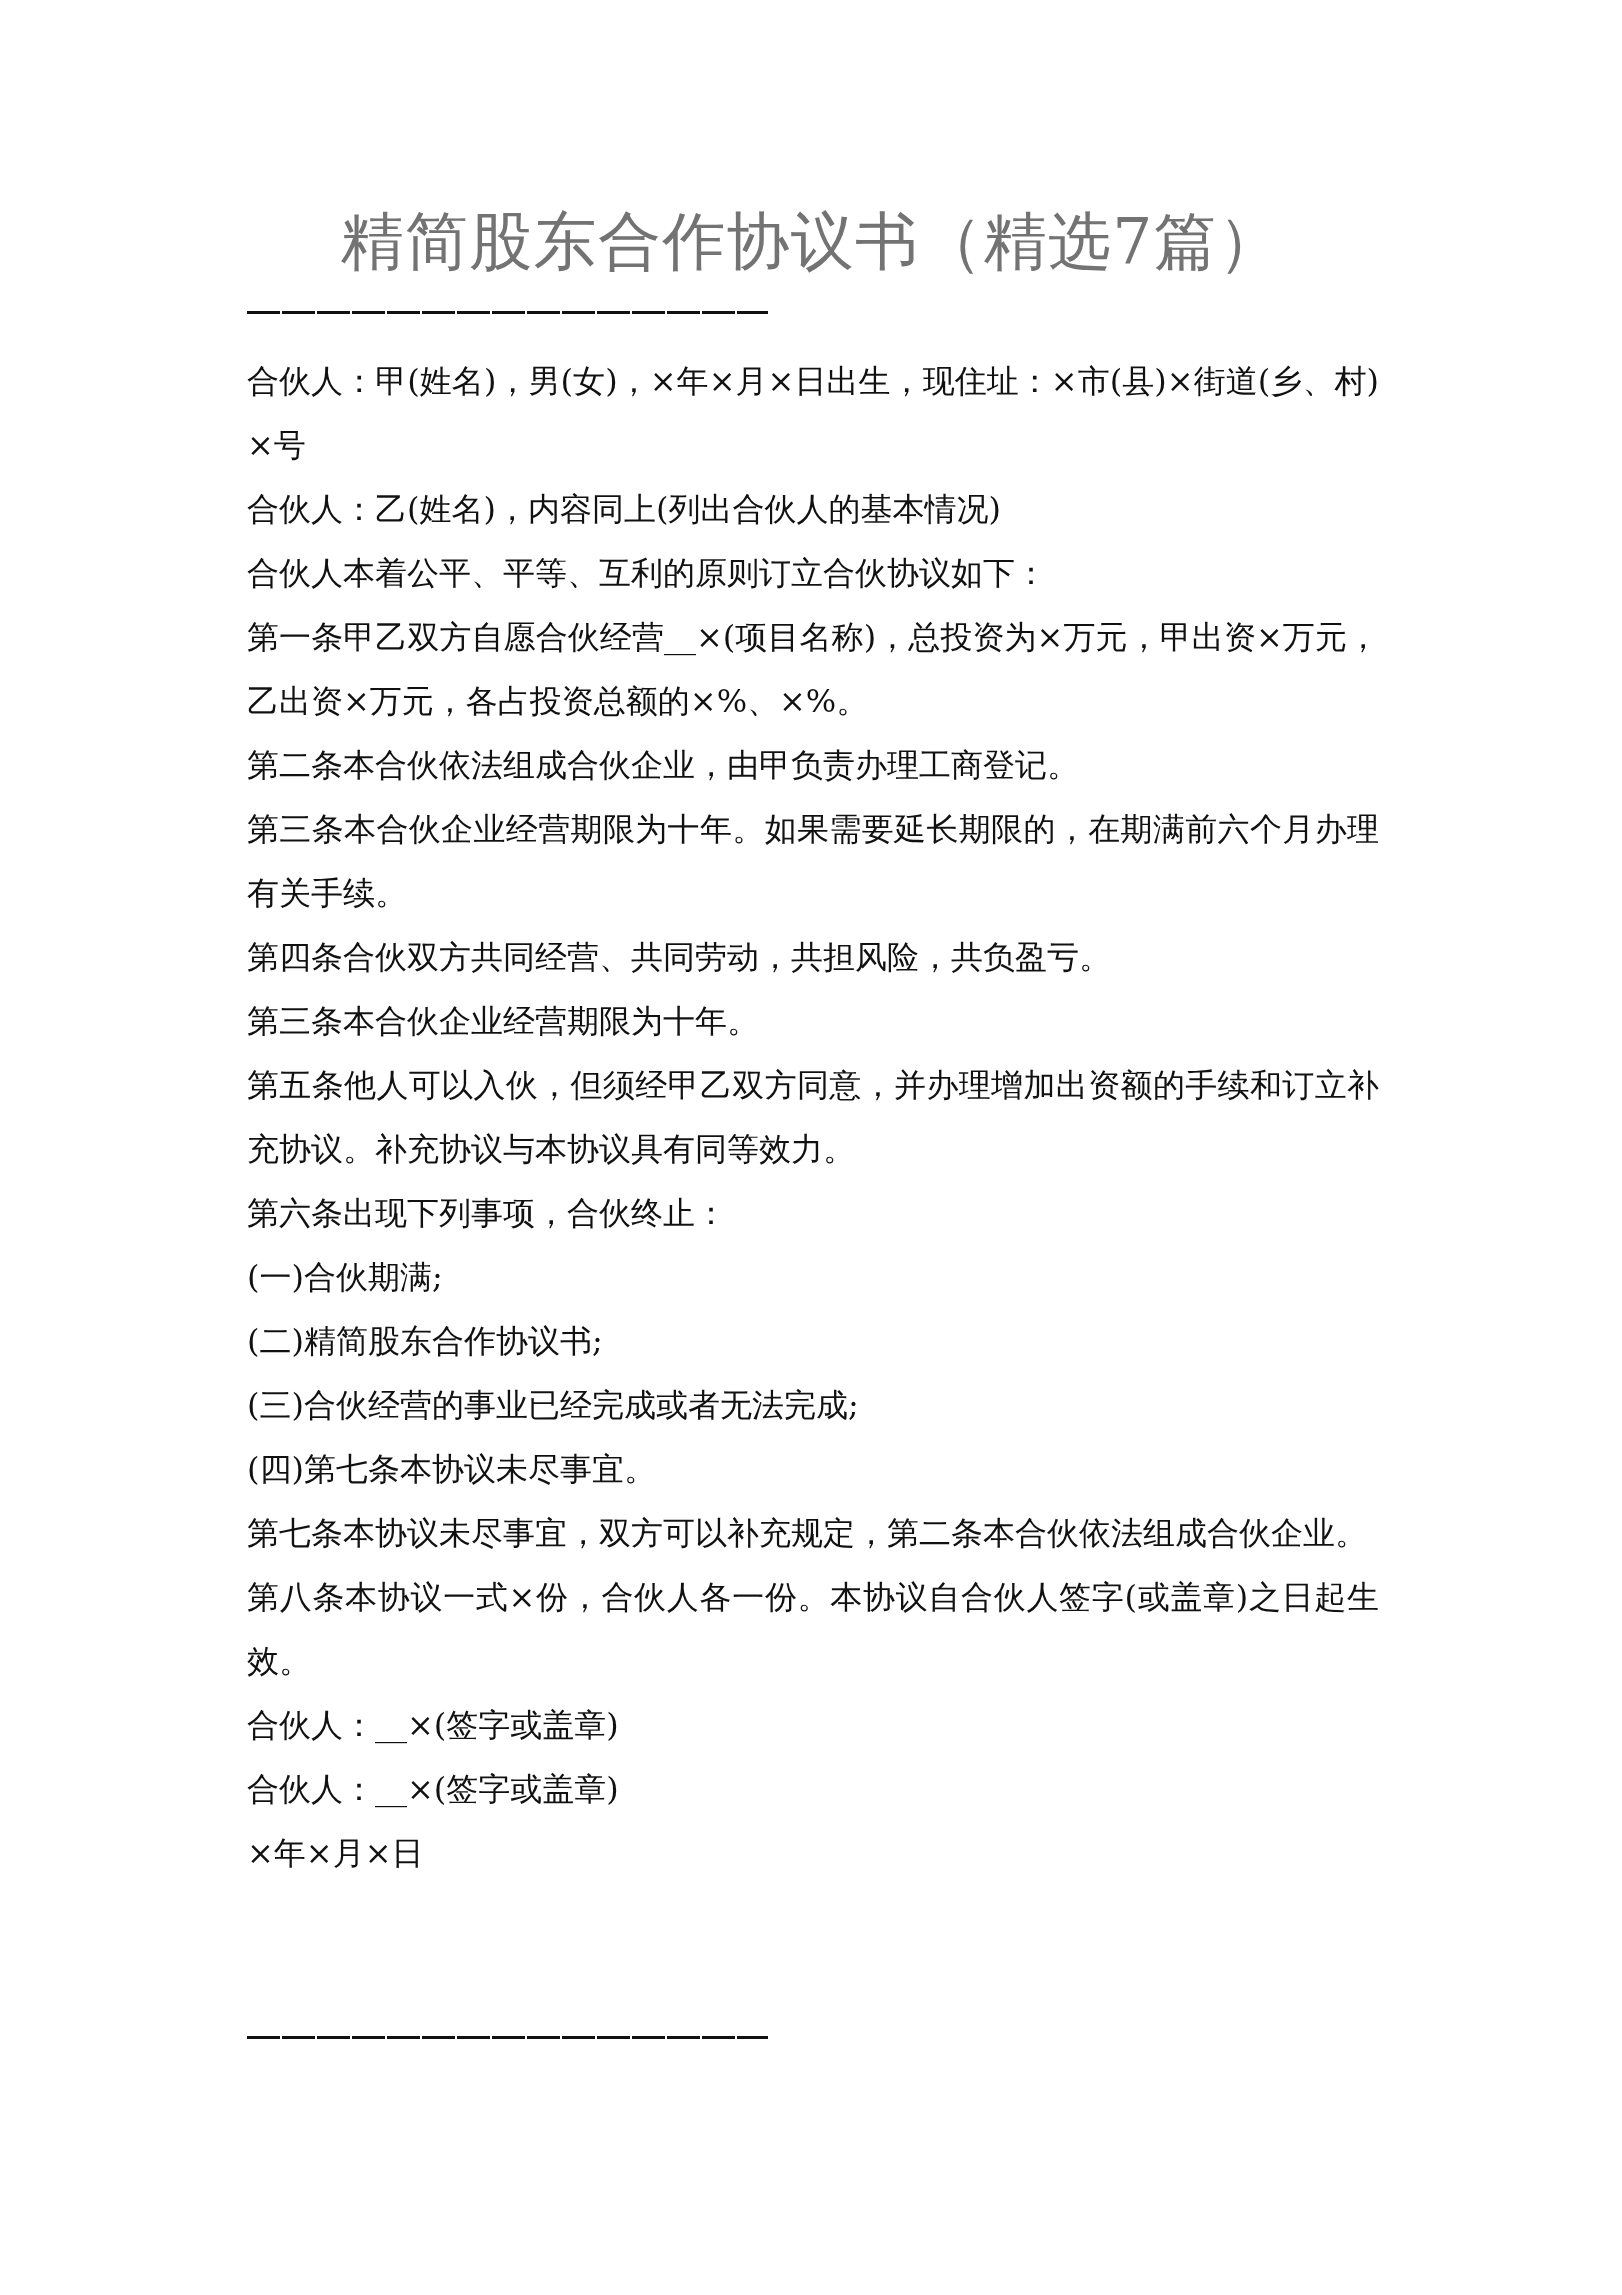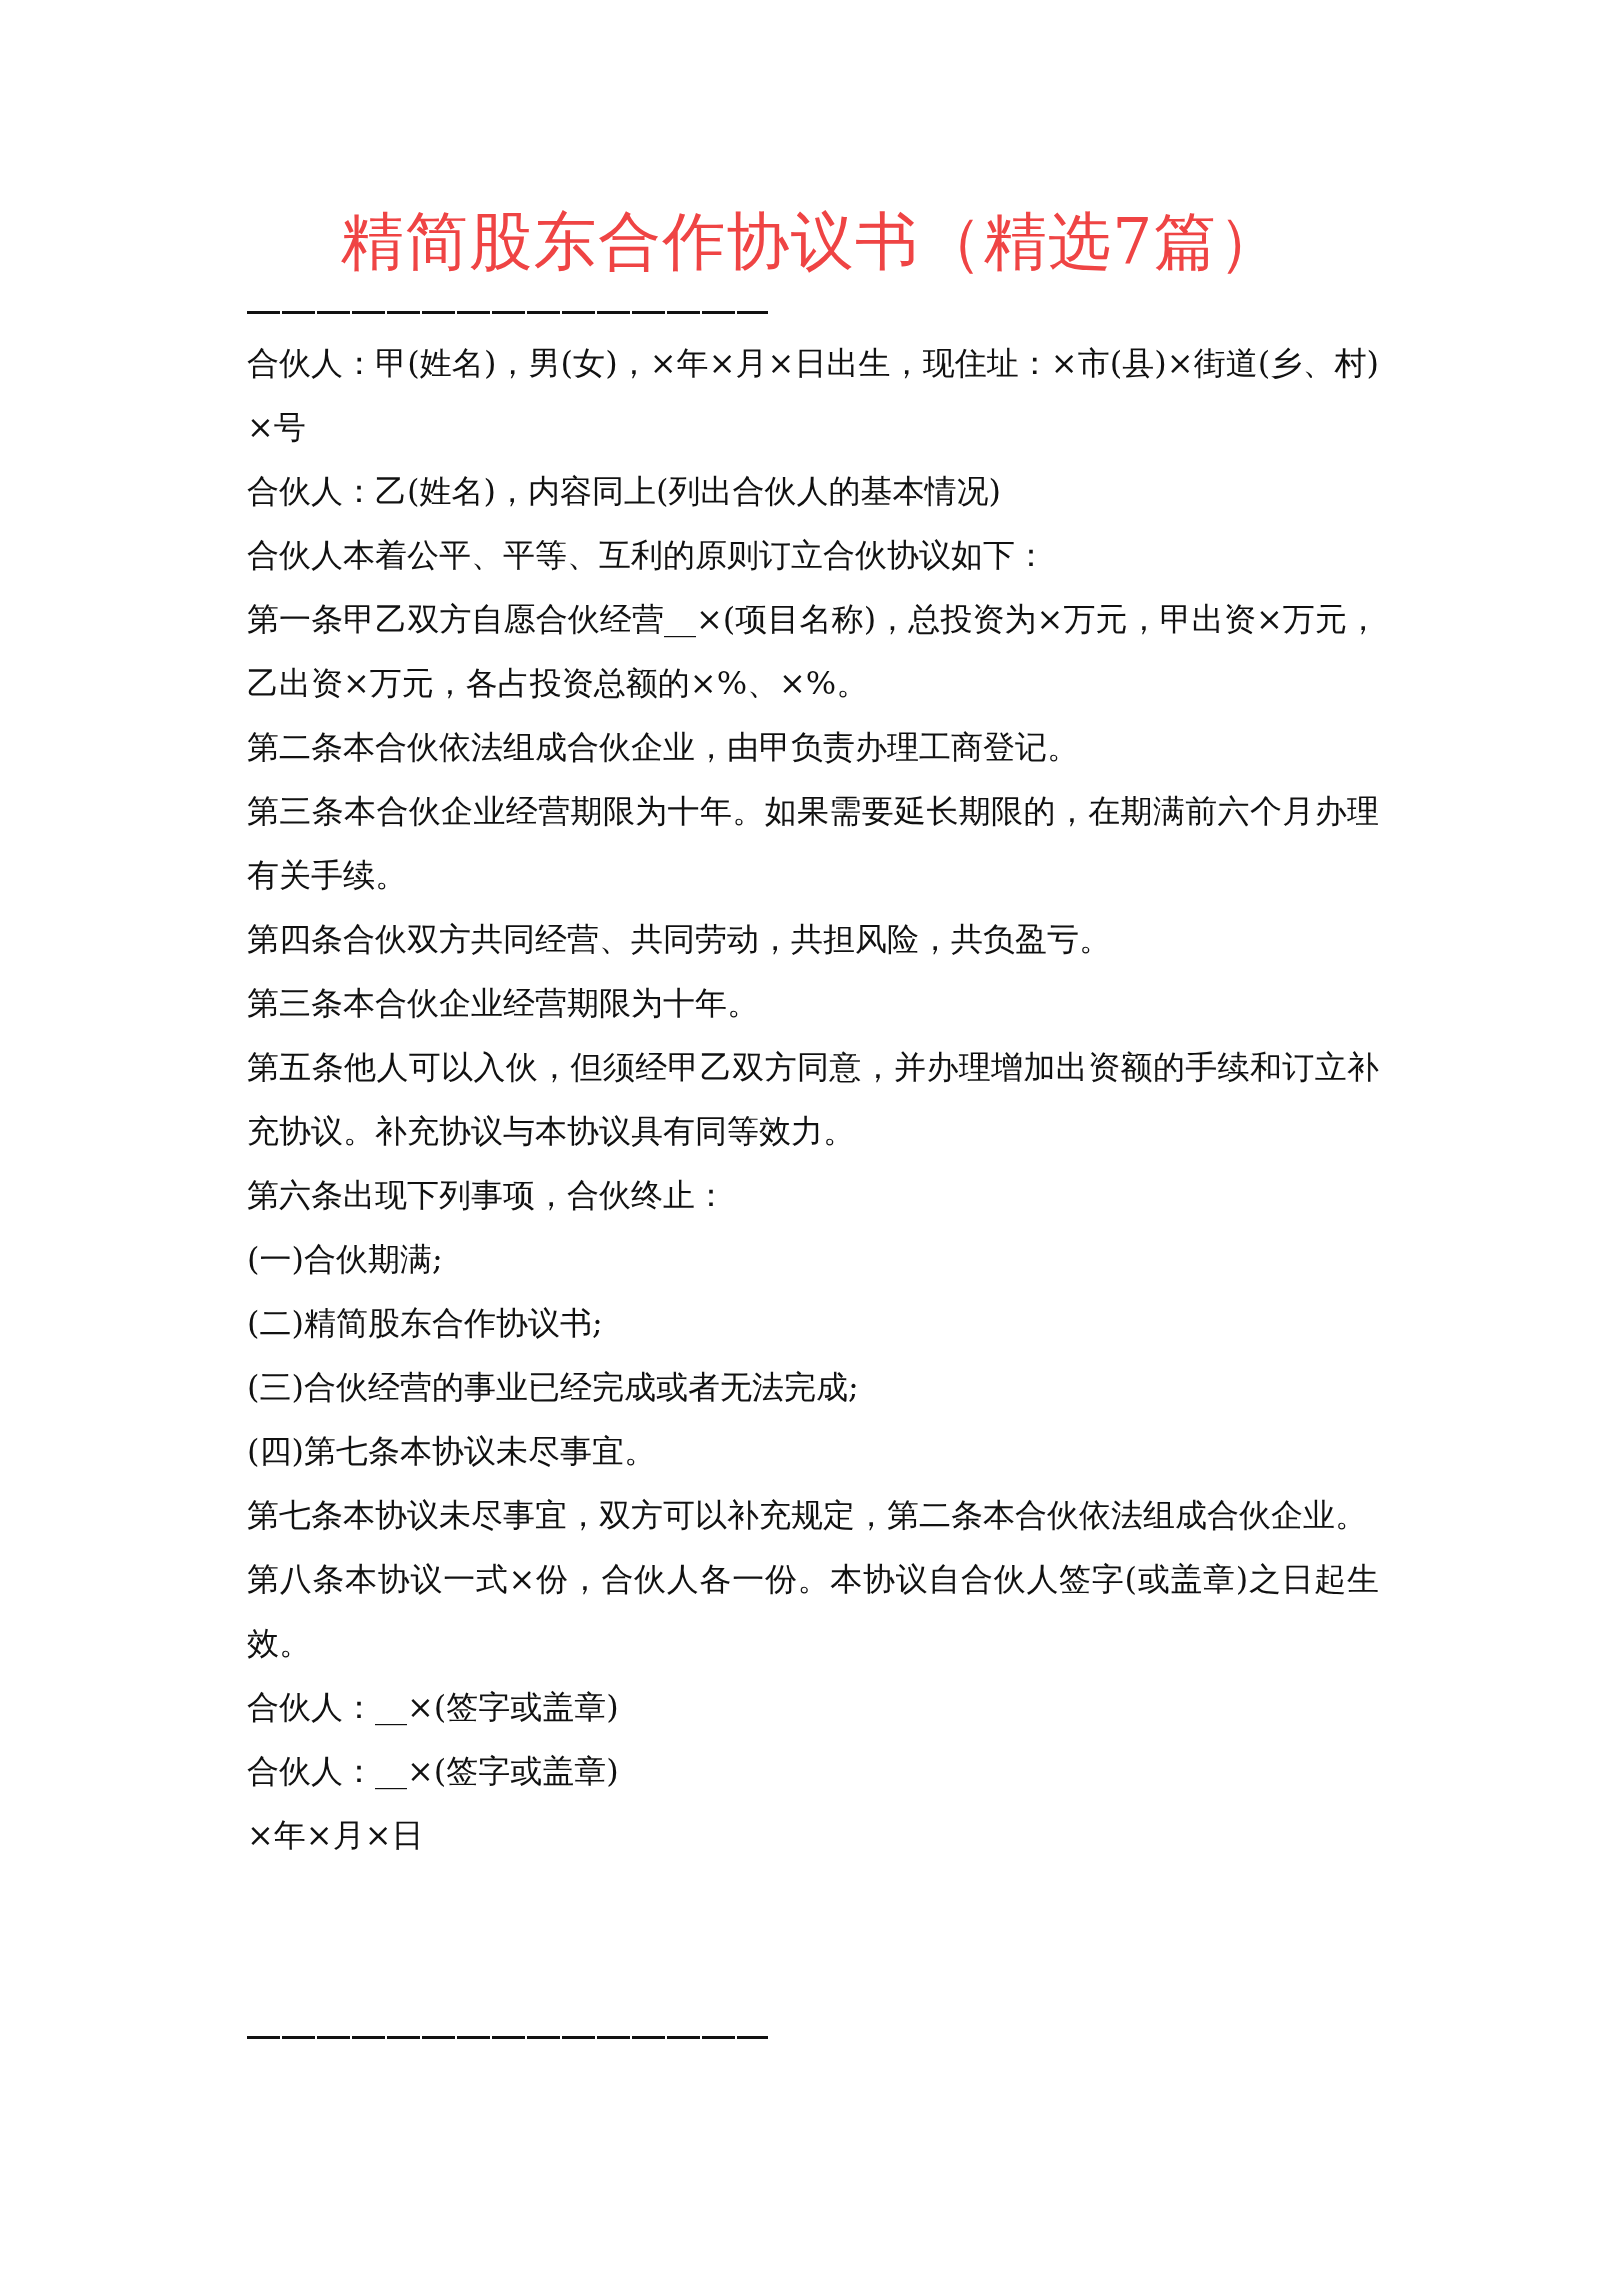--- a/index.html
+++ b/index.html
@@ -24,37 +24,37 @@
   }
   .title {
     position: absolute;
     top: 196px;
     left: 0;
     width: 1623px;
     text-align: center;
     font-size: 63px;
     line-height: 92px;
     letter-spacing: 1.3px;
-    color: #ef4444;
+    color: #737373;
     font-family: "DejaVu Serif", "Liberation Serif", serif;
     white-space: nowrap;
   }
   .rule {
     position: absolute;
     left: 247px;
     width: 521px;
     height: 2.6px;
     background: repeating-linear-gradient(to right, #111 0 33px, #fff 33px 35px);
   }
   .rule.top { top: 311px; }
   .rule.bottom { top: 2036px; }
   .body {
     position: absolute;
     left: 247px;
-    top: 331px;
+    top: 349px;
     width: 1132px;
   }
   .para {
     font-size: 32px;
     line-height: 64px;
     margin: 0;
     color: #111;
     word-break: break-all;
     text-align: justify;
     text-align-last: left;

